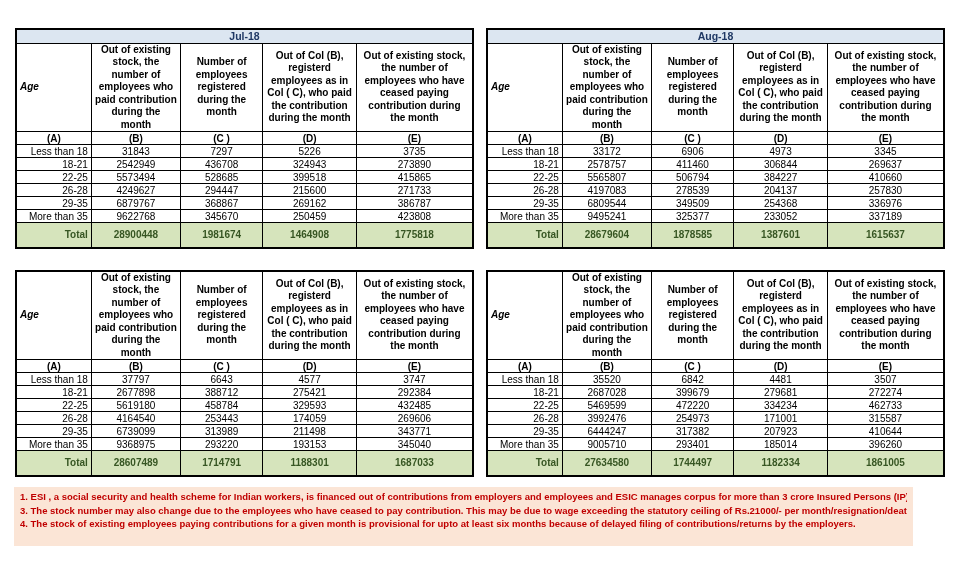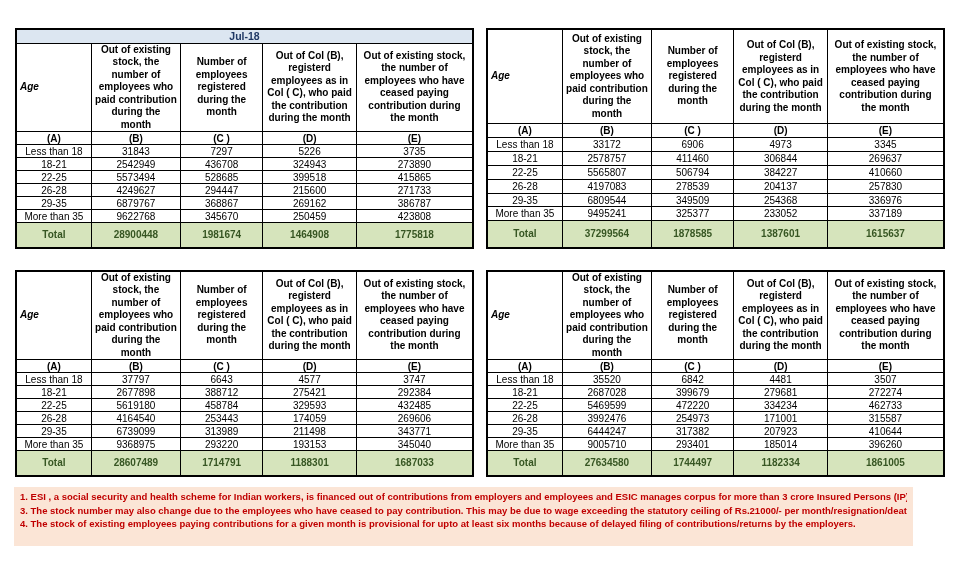--- a/index.html
+++ b/index.html
@@ -29,21 +29,21 @@
   td.title-cell{
     background:var(--title-bg);color:var(--title-fg);
     font-weight:bold;text-align:center;height:14px;font-size:10.5px;padding:0;
   }
   td.header-cell{
     font-weight:bold;text-align:center;vertical-align:middle;
     height:85px;line-height:12.5px;padding:2px 3px;font-size:10px;
   }
   td.header-cell.age-col{text-align:left;font-style:italic;}
   td.letter-cell{font-weight:bold;text-align:center;height:13px;padding:0;}
-  td.age-cell{text-align:center;height:13px;}
+  td.age-cell{text-align:right;height:13px;}
   td.num-cell{text-align:center;height:13px;}
   tr.total-row td{
     background:var(--total-bg);color:var(--total-fg);font-weight:bold;height:25px;
   }
   .footnotes{
     position:absolute;left:14px;top:487px;width:899px;height:59px;
     background:var(--note-bg);color:var(--note-fg);
     font-size:9.5px;font-weight:bold;line-height:13.6px;
     padding:3px 6px;overflow:hidden;
   }
@@ -133,20 +133,23 @@
       </table>
       <table class="month-table">
         <colgroup>
           <col style="width: 16.5%;">
           <col style="width: 19.5%;">
           <col style="width: 18%;">
           <col style="width: 20.5%;">
           <col style="width: 25.5%;">
         </colgroup>
         <tbody>
+          <tr class="title-row">
+            <td class="title-cell" colspan="5">Aug-18</td>
+          </tr>
           <tr class="header-row">
             <td class="header-cell age-col">Age</td>
             <td class="header-cell">Out of existing stock, the number of employees who paid contribution during the month</td>
             <td class="header-cell">Number of employees registered during the month</td>
             <td class="header-cell">Out of Col (B), registerd employees as in Col ( C), who paid the contribution during the month</td>
             <td class="header-cell">Out of existing stock, the number of  employees who have ceased paying contribution during the month</td>
           </tr>
           <tr class="letter-row">
             <td class="letter-cell">(A)</td>
             <td class="letter-cell">(B)</td>
@@ -191,21 +194,21 @@
           </tr>
           <tr class="data-row">
             <td class="age-cell">More than 35</td>
             <td class="num-cell">9495241</td>
             <td class="num-cell">325377</td>
             <td class="num-cell">233052</td>
             <td class="num-cell">337189</td>
           </tr>
           <tr class="total-row">
             <td class="age-cell">Total</td>
-            <td class="num-cell">37299564</td>
+            <td class="num-cell">28679604</td>
             <td class="num-cell">1878585</td>
             <td class="num-cell">1387601</td>
             <td class="num-cell">1615637</td>
           </tr>
         </tbody>
       </table>
       <table class="month-table">
         <colgroup>
           <col style="width: 16.5%;">
           <col style="width: 19.5%;">

